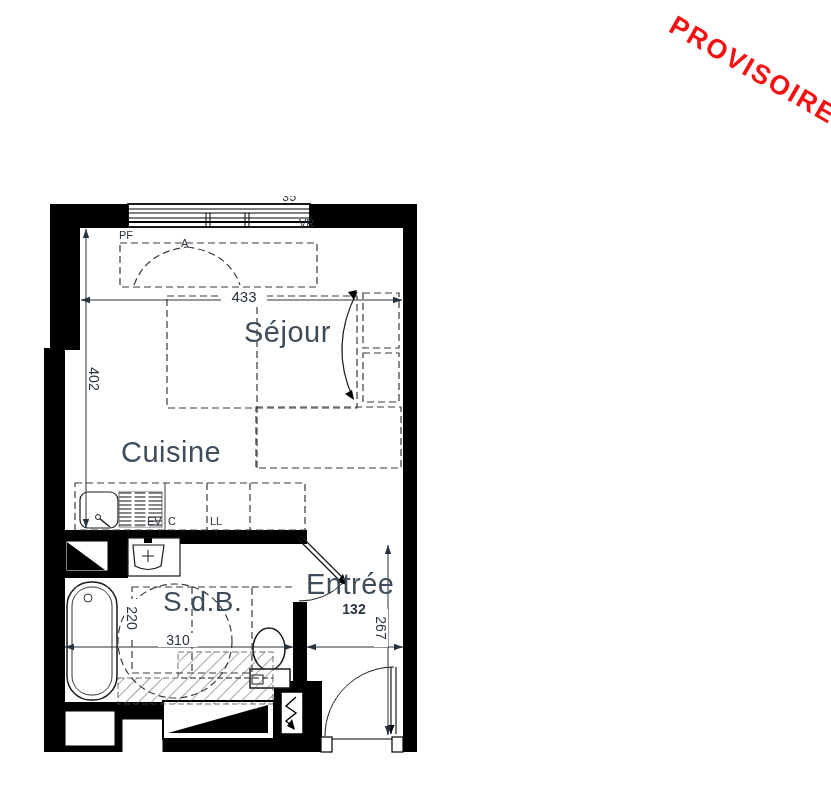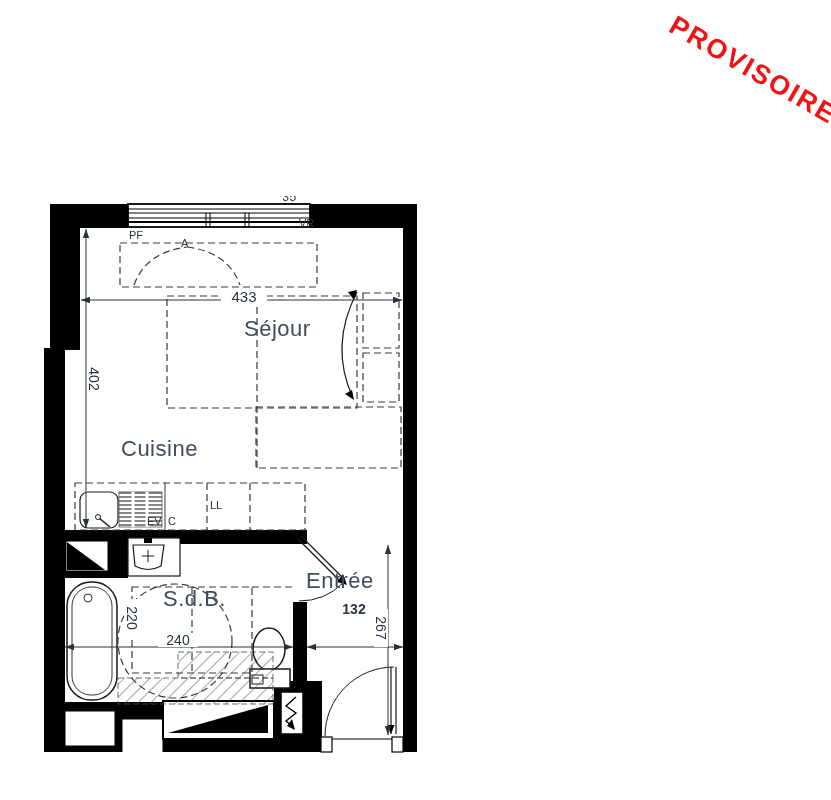--- a/index.html
+++ b/index.html
@@ -1,20 +1,20 @@
 <!DOCTYPE html>
 <html><head>
 <meta charset="utf-8">
 <style>
   html,body{margin:0;padding:0;background:#fff;}
   .canvas{position:relative;width:831px;height:800px;background:#fff;overflow:hidden;
           font-family:"Liberation Sans", sans-serif;}
   .canvas svg{position:absolute;left:0;top:0;}
   .lbl{position:absolute;color:#3f4c5a;letter-spacing:.5px;line-height:1;white-space:nowrap;}
-  .room{font-size:22px;font-weight:400;}
+  .room{font-size:29px;font-weight:400;}
   .dim{position:absolute;color:#2a3440;font-size:14px;line-height:1;background:#fff;
        padding:0 2px;text-align:center;white-space:nowrap;}
   .vdim{transform:rotate(90deg);transform-origin:center center;}
   .tag{position:absolute;color:#2a3440;font-size:11px;line-height:1;white-space:nowrap;}
   .stamp{position:absolute;left:653px;top:55px;width:200px;text-align:center;
          color:#f31111;font-size:27px;font-weight:700;letter-spacing:2px;
          transform:rotate(30deg);transform-origin:center center;}
   .clip35{position:absolute;left:282px;top:196px;width:28px;height:10px;overflow:hidden;font-family:Liberation Mono, monospace;}
   .clip35 span{display:block;margin-top:-4px;font-size:12px;color:#2a3440;line-height:1;}
 </style>
@@ -168,34 +168,34 @@
     <line x1="388" y1="545" x2="388" y2="735"></line>
     <polygon points="388,545 384.8,554 391.2,554" stroke="none"></polygon>
     <polygon points="388,735 384.8,726 391.2,726" stroke="none"></polygon>
   </g>
 </svg>
 
 <div class="stamp">PROVISOIRE</div>
 
 <div class="lbl room" style="left:244px;top:318px;">Séjour</div>
 <div class="lbl room" style="left:121px;top:438px;text-align:right;">Cuisine</div>
-<div class="lbl room" style="left:163px;top:588px;font-size:22px;">S.d.B.</div>
+<div class="lbl room" style="left:163px;top:588px;font-size:28px;">S.d.B.</div>
 <div class="lbl room" style="left:306px;top:570px;">Entrée</div>
 
 <div class="dim" style="left:221px;top:289px;width:42px;font-size:15px;text-align:center;">433</div>
 <div class="dim vdim" style="left:75px;top:372px;width:34px;">402</div>
-<div class="dim" style="left:158px;top:633px;width:36px;">240</div>
+<div class="dim" style="left:158px;top:633px;width:36px;">310</div>
 <div class="dim vdim" style="left:113px;top:611px;width:34px;">220</div>
 <div class="dim" style="left:335px;top:602px;width:34px;font-weight:bold;">132</div>
 <div class="dim vdim" style="left:362px;top:621px;width:34px;">267</div>
 
-<div class="tag" style="left:129px;top:230px;">PF</div>
+<div class="tag" style="left:119px;top:230px;">PF</div>
 <div class="tag" style="left:299px;top:218px;">VR</div>
 <div class="tag" style="left:181px;top:238px;">A</div>
 <div class="tag" style="left:147px;top:516px;">EV</div>
 <div class="tag" style="left:168px;top:516px;">C</div>
-<div class="tag" style="left:210px;top:500px;">LL</div>
+<div class="tag" style="left:210px;top:516px;">LL</div>
 
 <div class="clip35">
   <span>35</span>
 </div>
 
 </div>
 
 </body></html>

